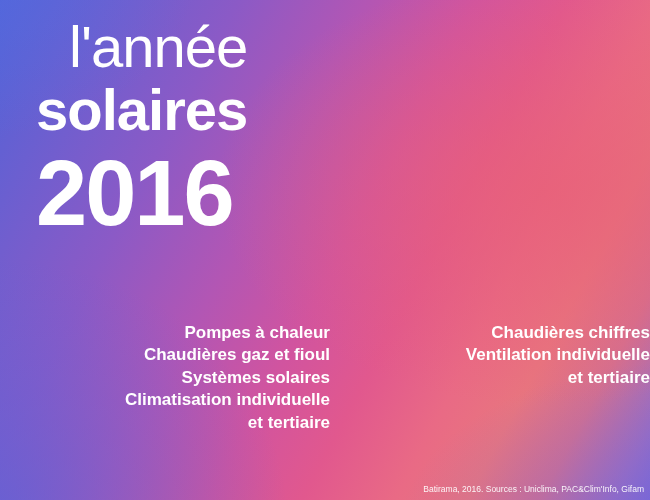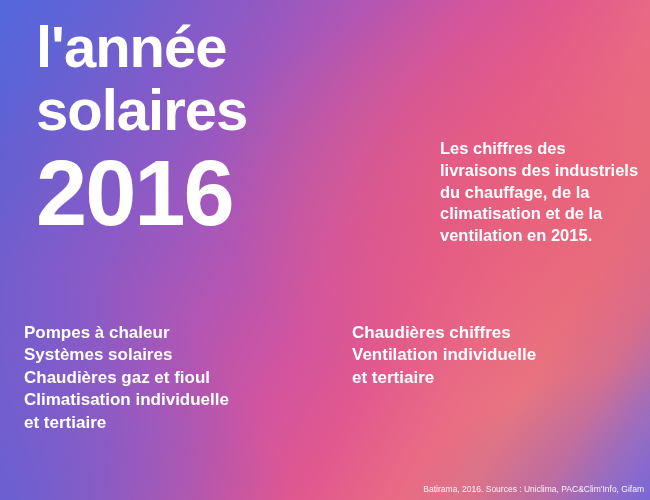--- a/index.html
+++ b/index.html
@@ -52,23 +52,24 @@
     height: 100%;
   }
   .title-block {
     position: absolute;
     left: 36px;
     top: 18px;
     color: #ffffff;
   }
   .title-line1 {
     font-size: 58px;
-    font-weight: bold;
+    font-weight: normal;
     line-height: 1.0;
     letter-spacing: -1px;
+    text-align: right;
   }
   .title-line2 {
     font-size: 58px;
     font-weight: bold;
     line-height: 1.05;
     letter-spacing: -1px;
     margin-top: 4px;
   }
   .title-year {
     font-size: 92px;
@@ -86,20 +87,21 @@
     font-size: 16.5px;
     font-weight: bold;
     line-height: 1.32;
   }
   .columns {
     position: absolute;
     left: 0;
     top: 322px;
     width: 650px;
     display: flex;
+    text-align: right;
   }
   .col {
     color: #ffffff;
     font-size: 17px;
     font-weight: bold;
     line-height: 1.32;
   }
   .col-left {
     width: 330px;
     padding-left: 24px;
@@ -131,33 +133,26 @@
 
 <div id="poster">
   <div class="content">
 
     <div class="title-block">
       <div class="title-line1">l'année</div>
       <div class="title-line2">solaires</div>
       <div class="title-year">2016</div>
     </div>
 
-    <div class="subtitle">Les chiffres
-des livraisons
-des industriels
-du chauffage,
-de la climatisation
-et de la ventilation
-en 2015.</div>
 
     <div class="columns">
       <div class="col col-left">
         <div class="col-item">Pompes à chaleur</div>
+        <div class="col-item">Chaudières gaz et fioul</div>
         <div class="col-item">Systèmes solaires</div>
-        <div class="col-item">Chaudières gaz et fioul</div>
         <div class="col-item">Climatisation individuelle
 et tertiaire</div>
       </div>
       <div class="col col-right">
         <div class="col-item">Chaudières chiffres</div>
         <div class="col-item">Ventilation individuelle
 et tertiaire</div>
       </div>
     </div>
 

